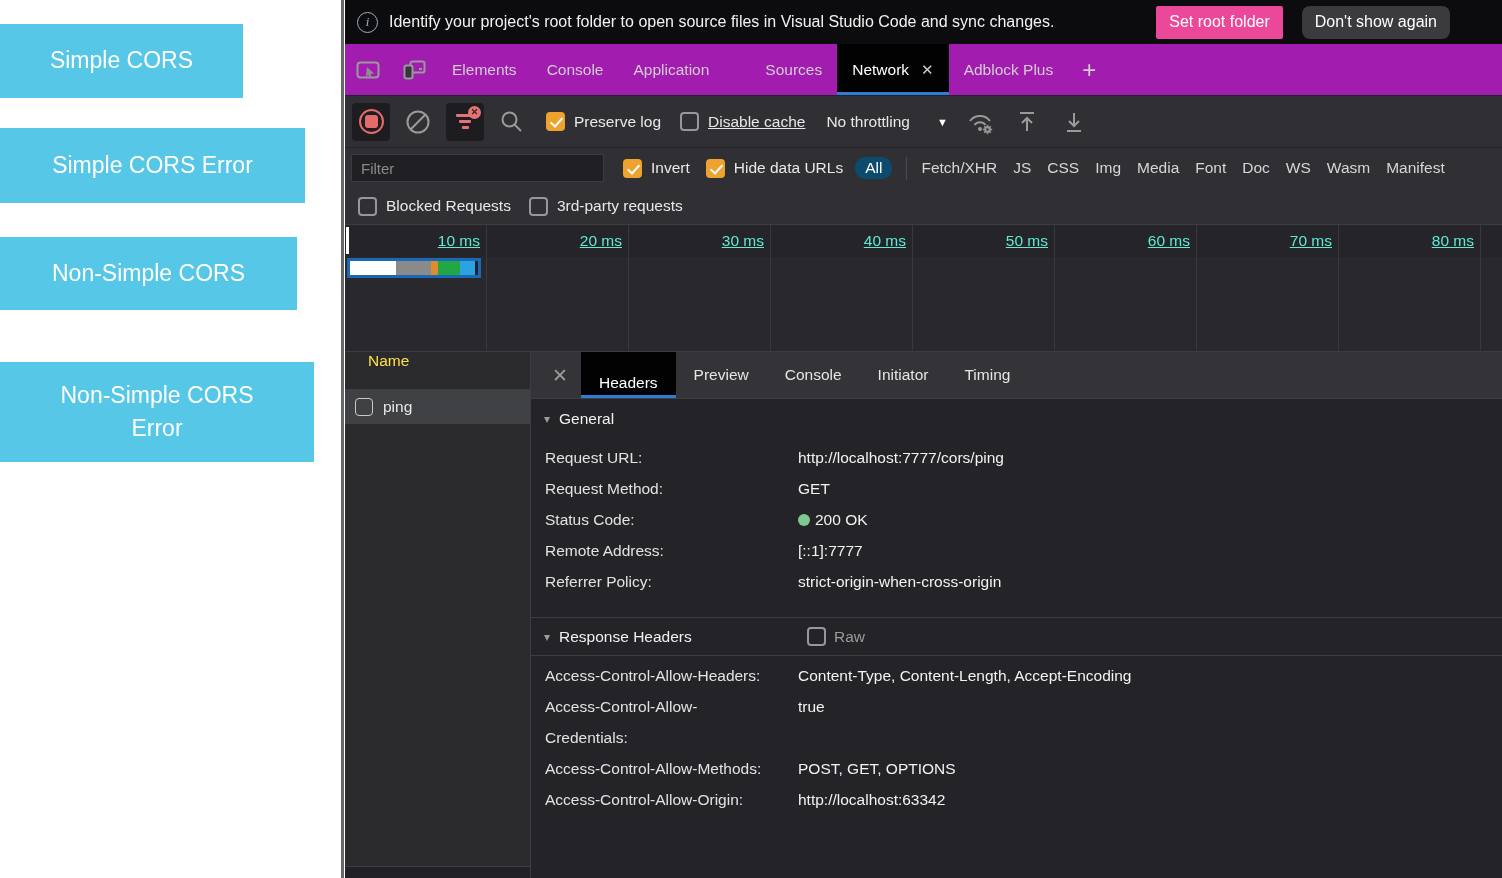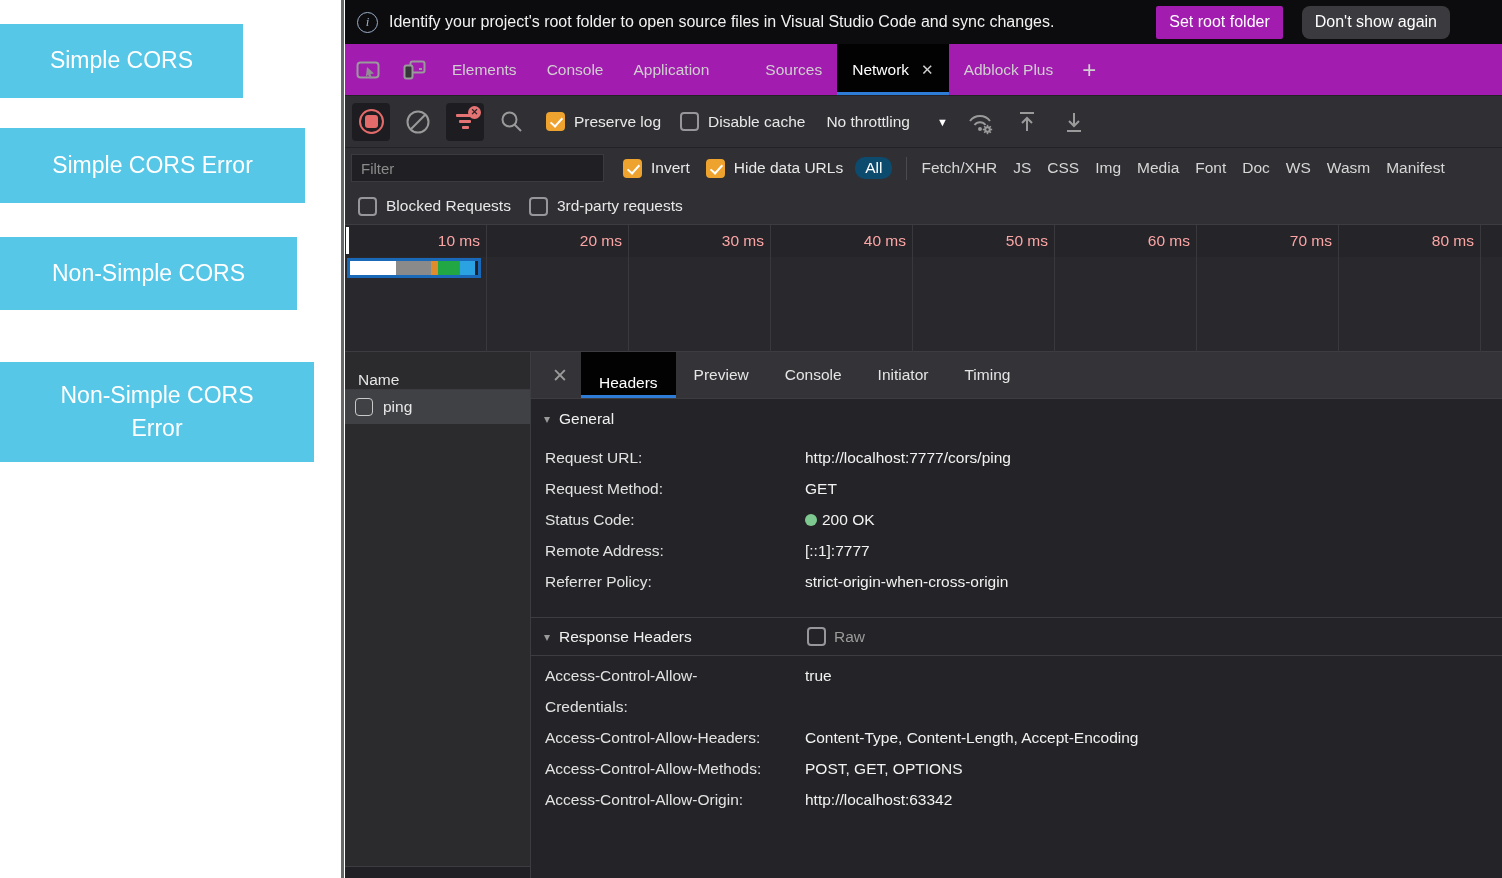--- a/index.html
+++ b/index.html
@@ -30,21 +30,21 @@
 
   
   .infobar { height:44px; background:#0c0c0e; display:flex; align-items:center; padding:0 12px; gap:11px; }
   .info-icon {
     width:21px; height:21px; min-width:21px; border:1.5px solid #9bb0c8; border-radius:50%;
     color:#9bb0c8; display:flex; align-items:center; justify-content:center;
     font-size:13px; font-style:italic; font-family:"Liberation Serif", serif;
   }
   .infobar-msg { font-size:16px; color:#f2f2f2; white-space:nowrap; }
   .btn-primary {
-    margin-left:auto; background:#a21caf; color:#fff; font-size:16px; height:33px;
+    margin-left:auto; background:#ec4899; color:#fff; font-size:16px; height:33px;
     padding:0 13px; display:flex; align-items:center; cursor:pointer; border-radius:2px; white-space:nowrap;
   }
   .btn-secondary {
     background:#3b3b3f; color:#fff; font-size:16px; height:33px; padding:0 13px;
     display:flex; align-items:center; cursor:pointer; border-radius:8px; margin:0 40px 0 8px; white-space:nowrap;
   }
 
   
   .tabbar { height:52px; background:#a21caf; display:flex; align-items:stretch; border-bottom:1px solid #232327; }
   .tb-iconbtn { width:46px; display:flex; align-items:center; justify-content:center; cursor:pointer; }
@@ -89,53 +89,53 @@
   .chip { color:#d6d6d6; cursor:pointer; white-space:nowrap; }
   .chip.selected { background:#0c4a6e; color:#fff; border-radius:10px; padding:2px 10px; }
   .vdiv { width:1px; height:23px; background:#4a4a4f; margin:0 -2px; }
 
   .filterbar2 { height:37px; background:#2f2f34; display:flex; align-items:center; gap:18px; padding:0 13px; border-bottom:1px solid #3c3c41; }
 
   
   .timeline { position:relative; height:127px; background:#29292d; border-bottom:1px solid #3c3c41; display:flex; }
   .tick-strip { position:absolute; left:0; top:0; width:100%; height:32px; background:#252529; }
   .tl-col { width:142px; min-width:142px; border-right:1px solid #39393d; position:relative; height:127px; }
-  .tl-col .tick { position:absolute; top:0; right:6px; line-height:31px; color:#fca5a5; }
+  .tl-col .tick { position:absolute; top:0; right:6px; line-height:31px; color:#5eead4;text-decoration:underline; }
   .origin-marker { position:absolute; left:1px; top:2px; width:3px; height:27px; background:#fff; }
   .overview-bar {
     position:absolute; left:2px; top:33px; width:134px; height:20px;
     border:3px solid #1969b8; background:#222226; display:flex; cursor:pointer;
   }
   .overview-bar i { display:block; height:100%; }
 
   
   .main { position:absolute; left:0; top:352px; width:1157px; height:526px; display:flex; }
   .name-panel { width:186px; min-width:186px; background:#2b2b2e; border-right:1px solid #3c3c41; display:flex; flex-direction:column; }
-  .name-header { height:38px; display:flex; align-items:flex-end; padding-left:13px; color:#e5e5e5; border-bottom:1px solid #3c3c41; }
+  .name-header { height:38px; display:flex; align-items:flex-start; padding-left:23px; color:#fde047; border-bottom:1px solid #3c3c41; }
   .request-row { height:34px; background:#404145; display:flex; align-items:center; gap:10px; padding-left:10px; cursor:pointer; }
   .request-cb { width:18px; height:18px; min-width:18px; border:1.5px solid #c9c9c9; border-radius:4px; }
   .name-filler { flex:1; }
   .name-bottom { height:12px; background:#212125; border-top:1px solid #3c3c41; }
 
   
   .details { flex:1; display:flex; flex-direction:column; background:#242428; overflow:hidden; }
   .dtabs { height:46px; background:#333338; display:flex; align-items:stretch; padding-left:8px; }
   .dclose { width:42px; display:flex; align-items:center; justify-content:center; color:#9a9a9a; font-size:19px; cursor:pointer; }
   .dtab { display:flex; align-items:center; padding:0 18px; color:#e5e5e5; cursor:pointer; }
   .dtab.active { background:#020203; color:#fff; border-bottom:3px solid #2e7cd6; padding-top:19px; }
   .dcontent { flex:1; border-top:1px solid #3c3c41; }
   .section-header { height:39px; display:flex; align-items:center; gap:9px; padding-left:13px; color:#f0f0f0; cursor:pointer; }
   .section-header.grid { display:grid; grid-template-columns:254px 1fr; padding-left:13px; align-items:center; }
   .sh-title { display:flex; align-items:center; gap:9px; }
   .tri { color:#9a9a9a; font-size:12px; }
   .raw-group { display:flex; align-items:center; gap:8px; color:#9a9a9a; cursor:pointer; }
   .sec-border-top { border-top:1px solid #3c3c41; }
   .sec-border-bottom { border-bottom:1px solid #3c3c41; }
   .kv-block { padding:4px 0 6px 14px; }
-  .kv { display:grid; grid-template-columns:253px 1fr; line-height:31px;gap:7px; }
+  .kv { display:grid; grid-template-columns:253px 1fr; line-height:31px; }
   .kv .k { color:#e2e2e2; max-width:225px; }
   .kv .v { color:#f2f2f2; }
   .status-dot { display:inline-block; width:12px; height:12px; border-radius:50%; background:#7ec98f; margin-right:5px; vertical-align:-1px; }
   .rh-gap { height:14px; }
 </style>
 </head>
 <body>
 
 <div id="app">
 
@@ -209,21 +209,21 @@
       <span class="plain-icon">
         <svg width="28" height="28" viewBox="0 0 28 28" class="licon">
           <circle cx="11.5" cy="11.5" r="7"></circle>
           <line x1="16.5" y1="16.5" x2="23" y2="23"></line>
         </svg>
       </span>
       <span class="cb-group" style="margin-left:6px;">
         <span class="cb checked"></span>
         <span>Preserve log</span>
       </span>
-      <span class="cb-group" style="margin-left:10px;">
+      <span class="cb-group" style="margin-left:10px;text-decoration:underline;">
         <span class="cb"></span>
         <span>Disable cache</span>
       </span>
       <span class="throttle">
         <span>No throttling</span>
         <span class="arr">▼</span>
       </span>
       <span class="plain-icon" style="margin-left:4px;">
         <svg width="30" height="30" viewBox="0 0 30 30" class="licon">
           <path d="M5 14 A 12.5 12.5 0 0 1 25 14"></path>
@@ -390,28 +390,28 @@
               <span>Response Headers</span>
             </span>
             <span class="raw-group">
               <span class="cb"></span>
               <span>Raw</span>
             </span>
           </div>
 
           <div class="kv-block">
             <div class="kv">
+              <span class="k">Access-Control-Allow-Headers:</span>
+              <span class="v">Content-Type, Content-Length, Accept-Encoding</span>
+            </div>
+            <div class="kv">
               <span class="k">Access-Control-Allow-Credentials:</span>
               <span class="v">true</span>
             </div>
             <div class="kv">
-              <span class="k">Access-Control-Allow-Headers:</span>
-              <span class="v">Content-Type, Content-Length, Accept-Encoding</span>
-            </div>
-            <div class="kv">
               <span class="k">Access-Control-Allow-Methods:</span>
               <span class="v">POST, GET, OPTIONS</span>
             </div>
             <div class="kv">
               <span class="k">Access-Control-Allow-Origin:</span>
               <span class="v">http://localhost:63342</span>
             </div>
           </div>
 
         </div>

